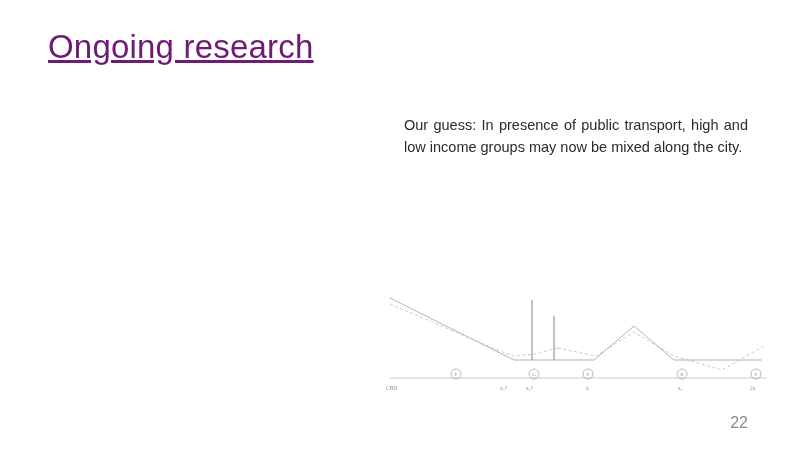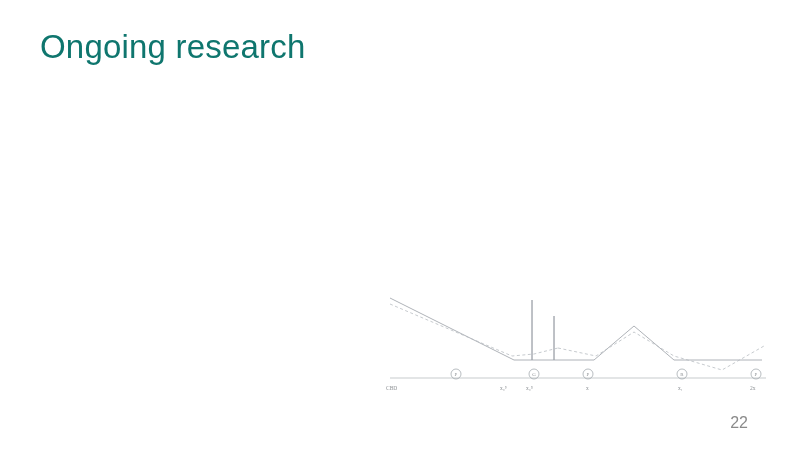--- a/index.html
+++ b/index.html
@@ -14,27 +14,28 @@
     overflow: hidden;
   }
   .slide {
     position: relative;
     width: 800px;
     height: 450px;
     background: #ffffff;
   }
   .slide-title {
     position: absolute;
-    left: 40px;
+    left: 48px;
     top: 28px;
     font-size: 33px;
     font-weight: 400;
-    color: #0f766e;
+    color: #701a75;
     letter-spacing: 0.2px;
     font-family: "Liberation Sans", sans-serif;
+    text-decoration: underline;
   }
   .body-block {
     position: absolute;
     left: 404px;
     top: 114px;
     width: 344px;
   }
   .para {
     font-size: 14.5px;
     line-height: 1.52;
@@ -69,20 +70,21 @@
 </head>
 <body>
 
 <div class="slide">
 
   <div class="slide-title">Ongoing research</div>
 
   <div class="body-block">
 
 
+    <p class="para"><span>Our guess: In presence of public transport, high and low income groups may now be mixed along the city.</span></p>
 
   </div>
 
   <div class="figure">
     <svg width="390" height="120" viewBox="0 0 390 120" xmlns="http://www.w3.org/2000/svg">
 
       <g fill="none" stroke="#9aa0a6" stroke-width="0.8">
         <path d="M8 12 L132 74 L150 74 L150 14"></path>
         <path d="M150 14 L150 74 L172 74 L172 30"></path>
         <path d="M172 30 L172 74 L212 74"></path>

